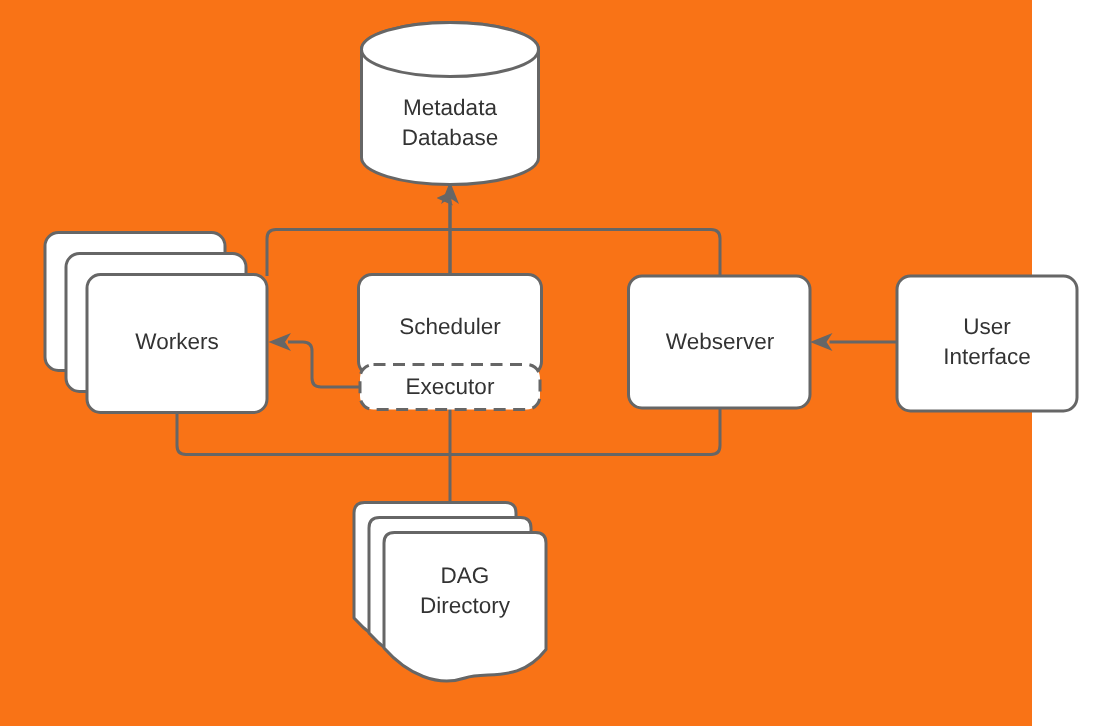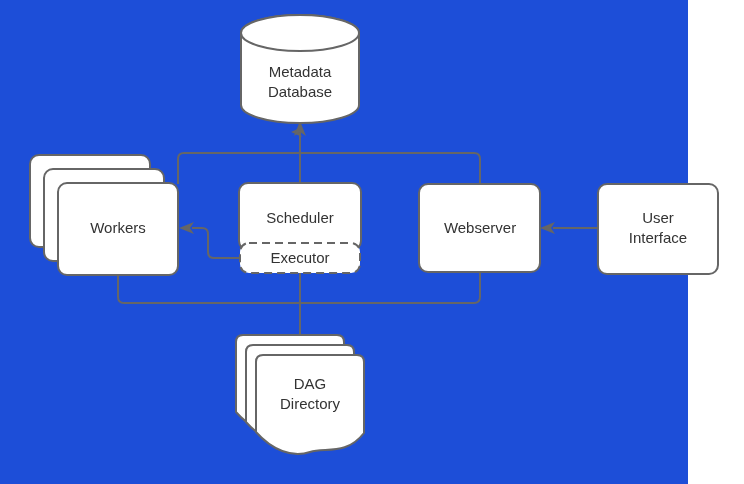--- a/index.html
+++ b/index.html
@@ -10,21 +10,21 @@
   body {
     width: 744px;
     height: 484px;
     overflow: hidden;
     font-family: "Liberation Sans", sans-serif;
   }
   #diagram-root {
     position: relative;
     width: 688px;
     height: 484px;
-    background: #1d4ed8;
+    background: #f97316;
   }
   svg.diagram {
     display: block;
     width: 744px;
     height: 484px;
   }
   .shape {
     fill: #ffffff;
     stroke: #666666;
     stroke-width: 2;

